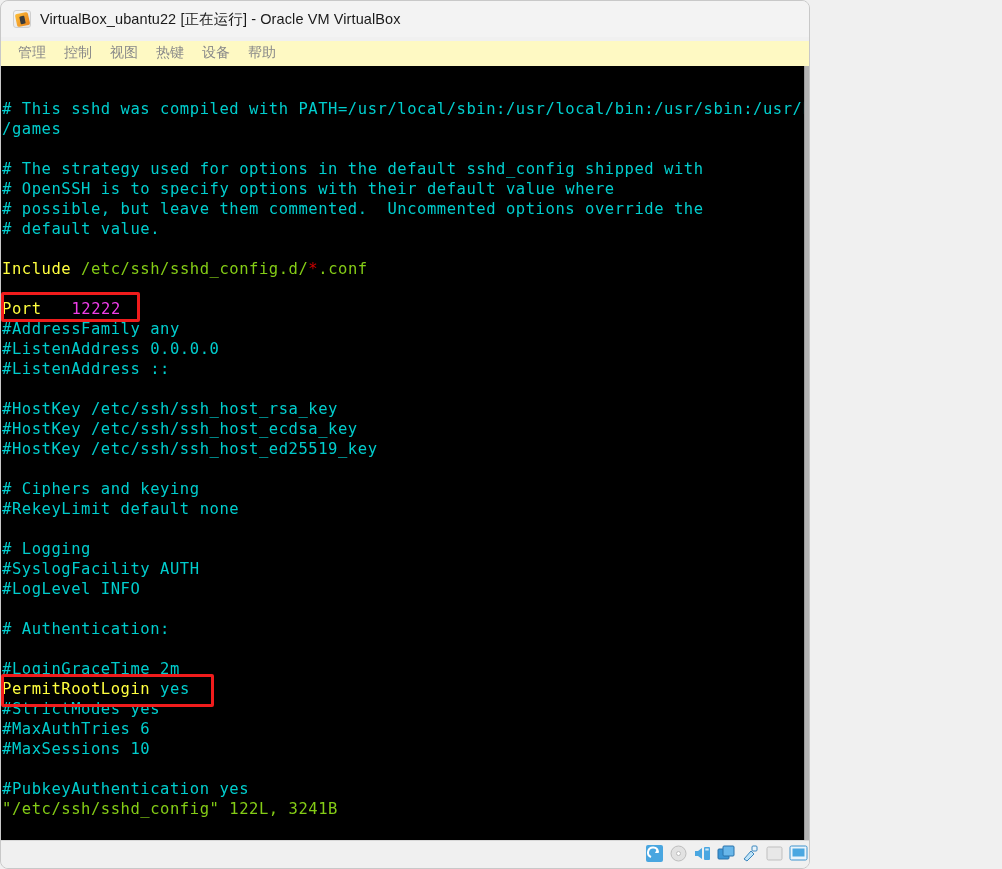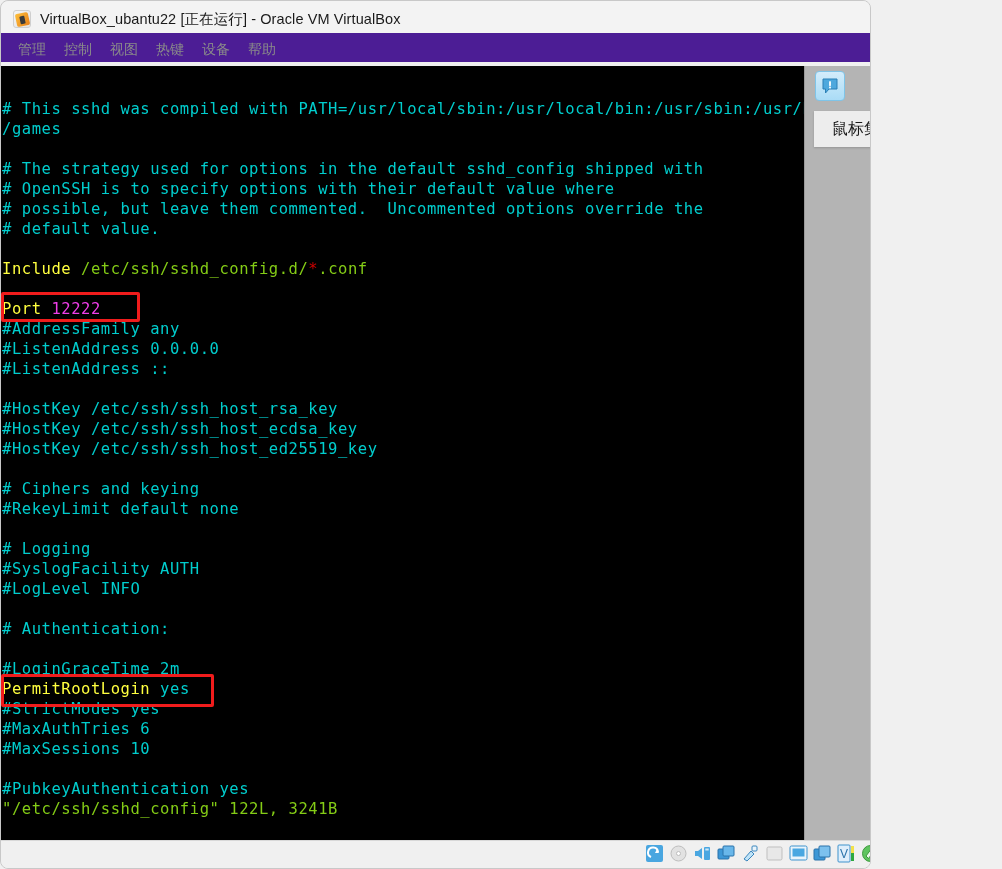--- a/index.html
+++ b/index.html
@@ -6,21 +6,21 @@
   html, body {
     margin: 0; padding: 0;
     width: 1002px; height: 869px;
     overflow: hidden;
     background: #f0f0f0;
     font-family: "Liberation Sans", sans-serif;
   }
 
   #app {
     position: relative;
-    width: 871px; height: 869px;
+    width: 810px; height: 869px;
     background: #f0f0f0;
     border: 1px solid #c8c8c8;
     border-radius: 8px;
     overflow: hidden;
   }
 
   
   .titlebar {
     position: absolute; left: 0; top: 0;
     width: 1002px; height: 36px;
@@ -65,24 +65,24 @@
     height: 36px; display: flex;
   }
   .win-btn {
     width: 47px; height: 36px;
     display: flex; align-items: center; justify-content: center;
   }
   .win-btn svg { display:block; }
 
   
   .menubar {
-    position: absolute; left: 0; top: 32px;
+    position: absolute; left: 0; top: 40px;
     width: 1002px; height: 29px;
-    background: #4c1d95;
-    display: flex; align-items: flex-end;
+    background: #fef9c3;
+    display: flex; align-items: flex-start;
     padding-left: 8px;
   }
   .menu-item {
     font-size: 14px;
     color: #8a8a8a;
     padding: 3px 9px;
     white-space: nowrap;
   }
 
   
@@ -102,21 +102,21 @@
     font-size: 15.5px;
     line-height: 20px;
     padding: 33px 0 0 1px;
     white-space: pre;
     letter-spacing: 0.55px;
   }
   .term .ln { height: 20px; }
   .c-cyan   { color: #00cdcd; }
   .c-white  { color: #84cc16; }
   .c-yellow { color: #ffff3f; margin-top: 48px; }
-  .c-mag    { color: #ee3ee8; }
+  .c-mag    { color: #ee3ee8; margin-left: 20px; }
   .c-red    { color: #cd0000; }
 
   
   .anno {
     position: absolute;
     border: 3px solid #f01c1c;
     border-radius: 2px;
     pointer-events: none;
   }
   #anno-port { left: 0px;  top: 291px; width: 139px; height: 30px; }

